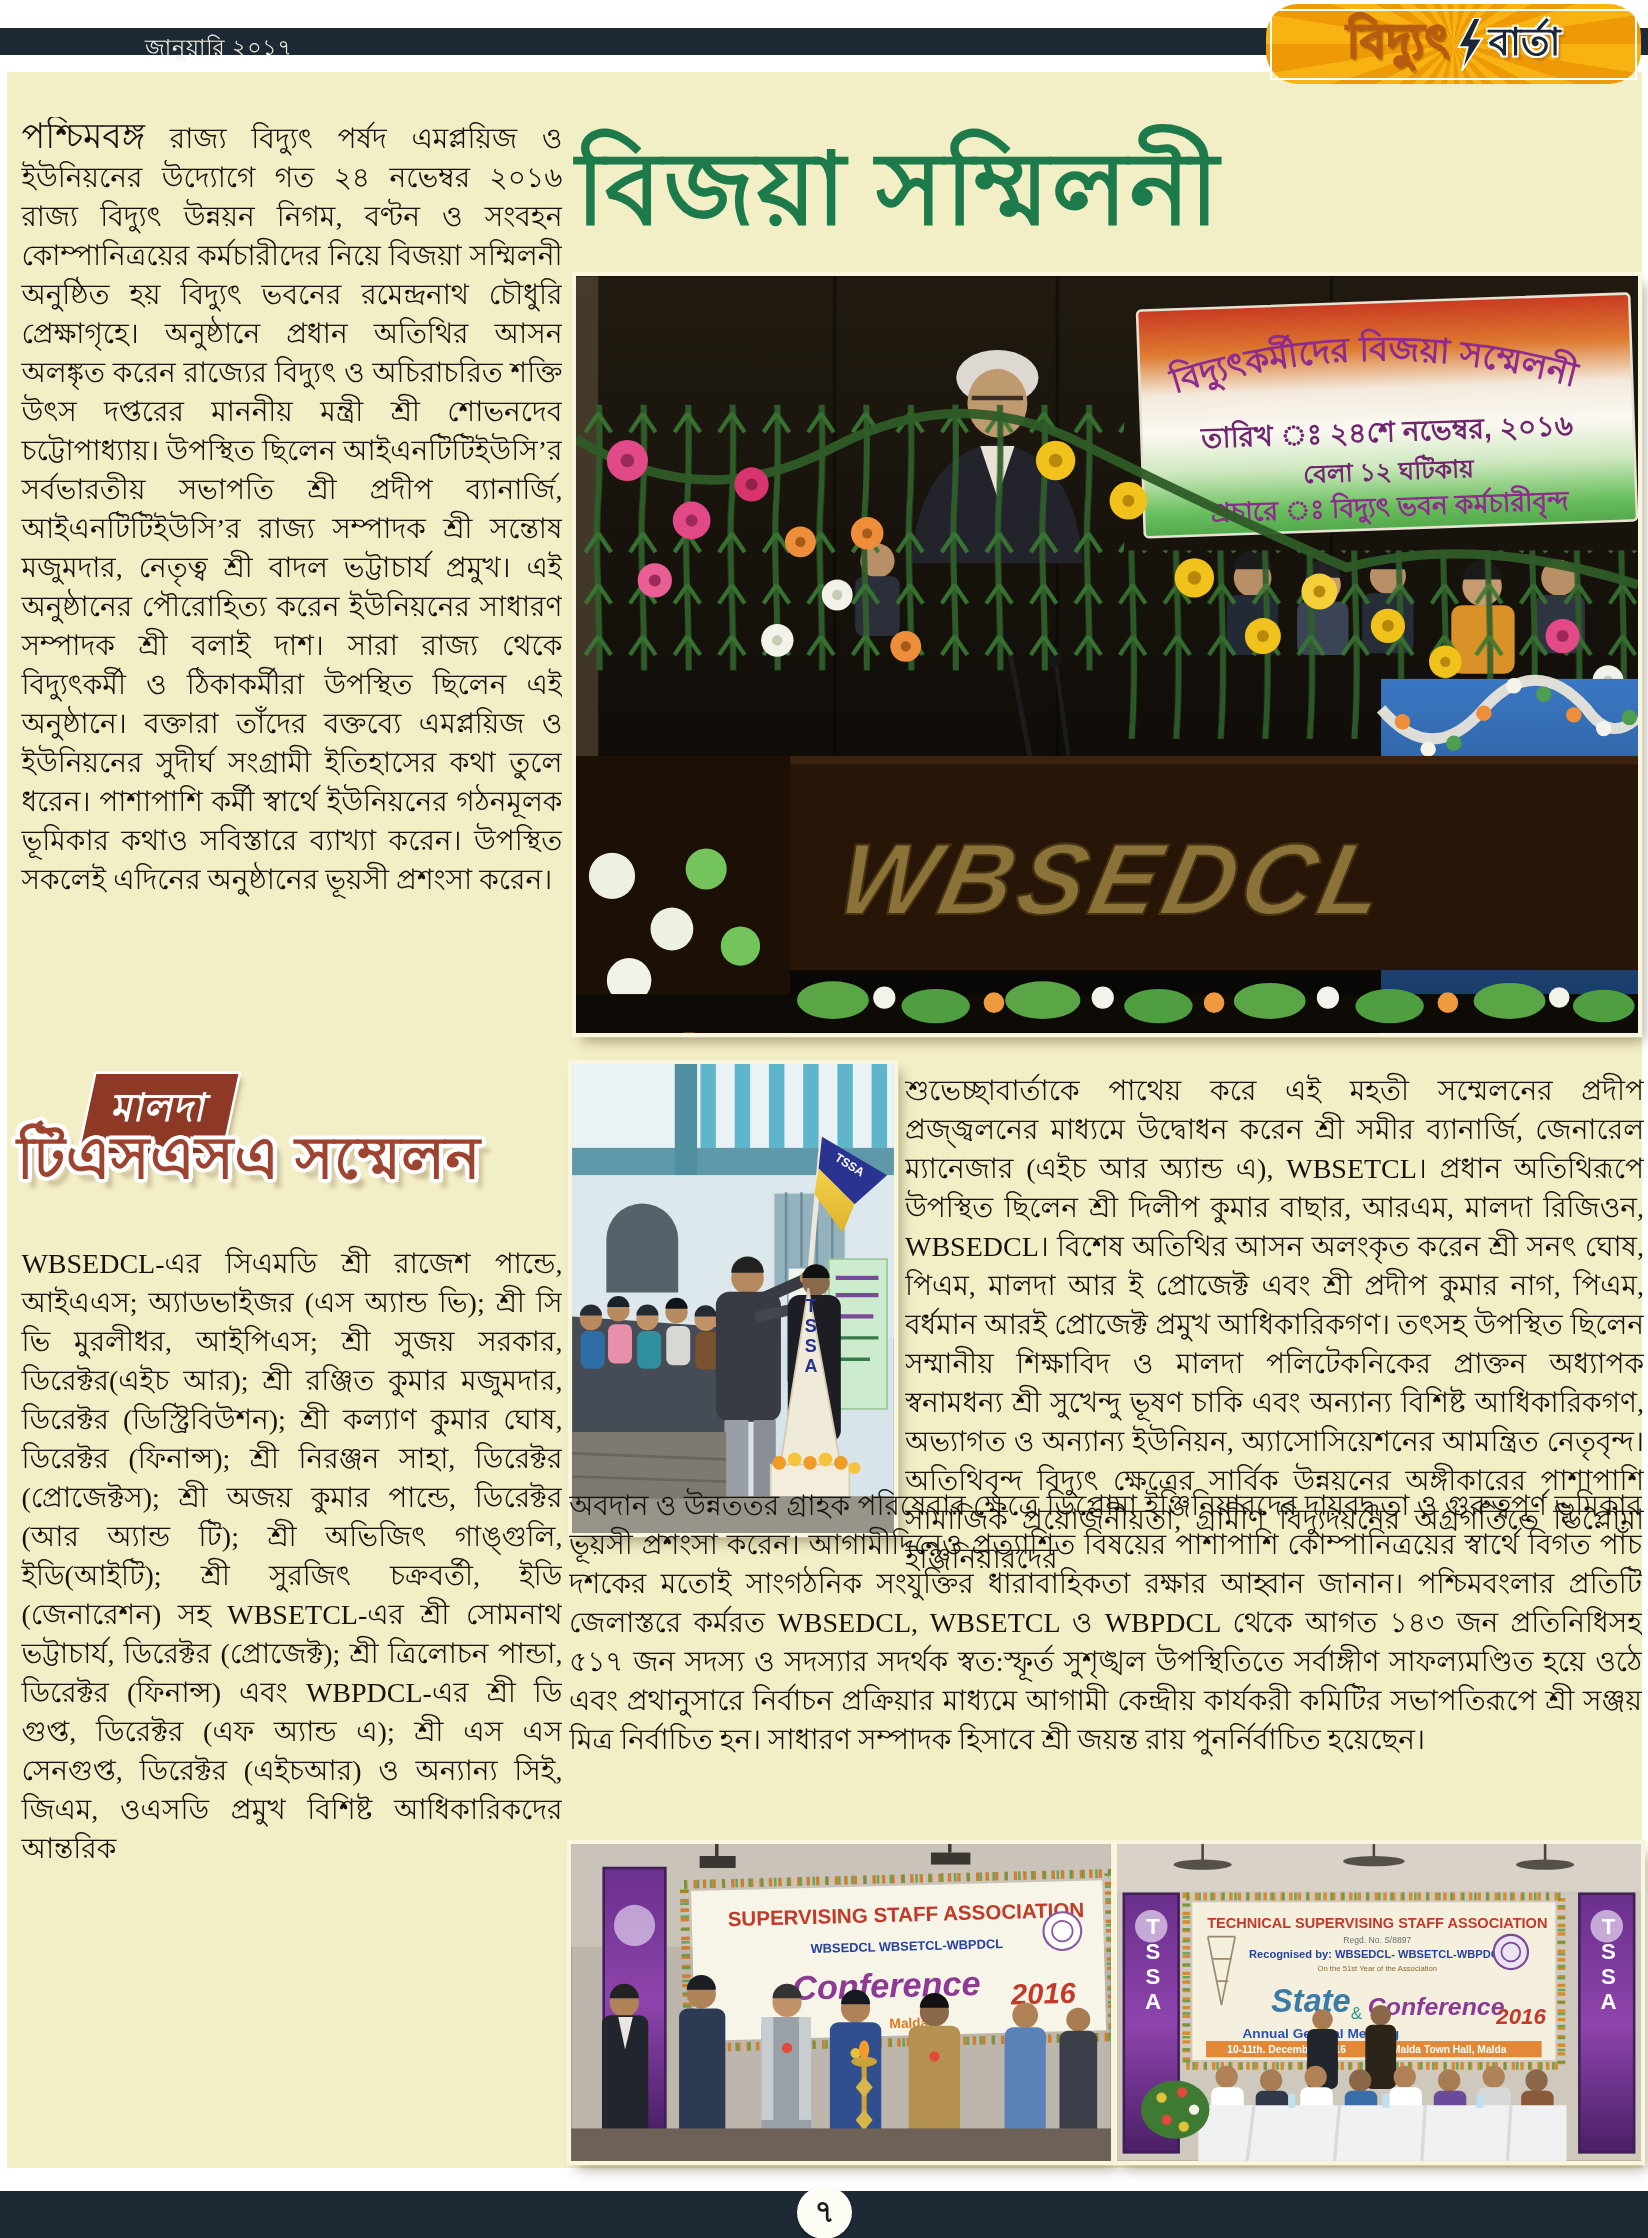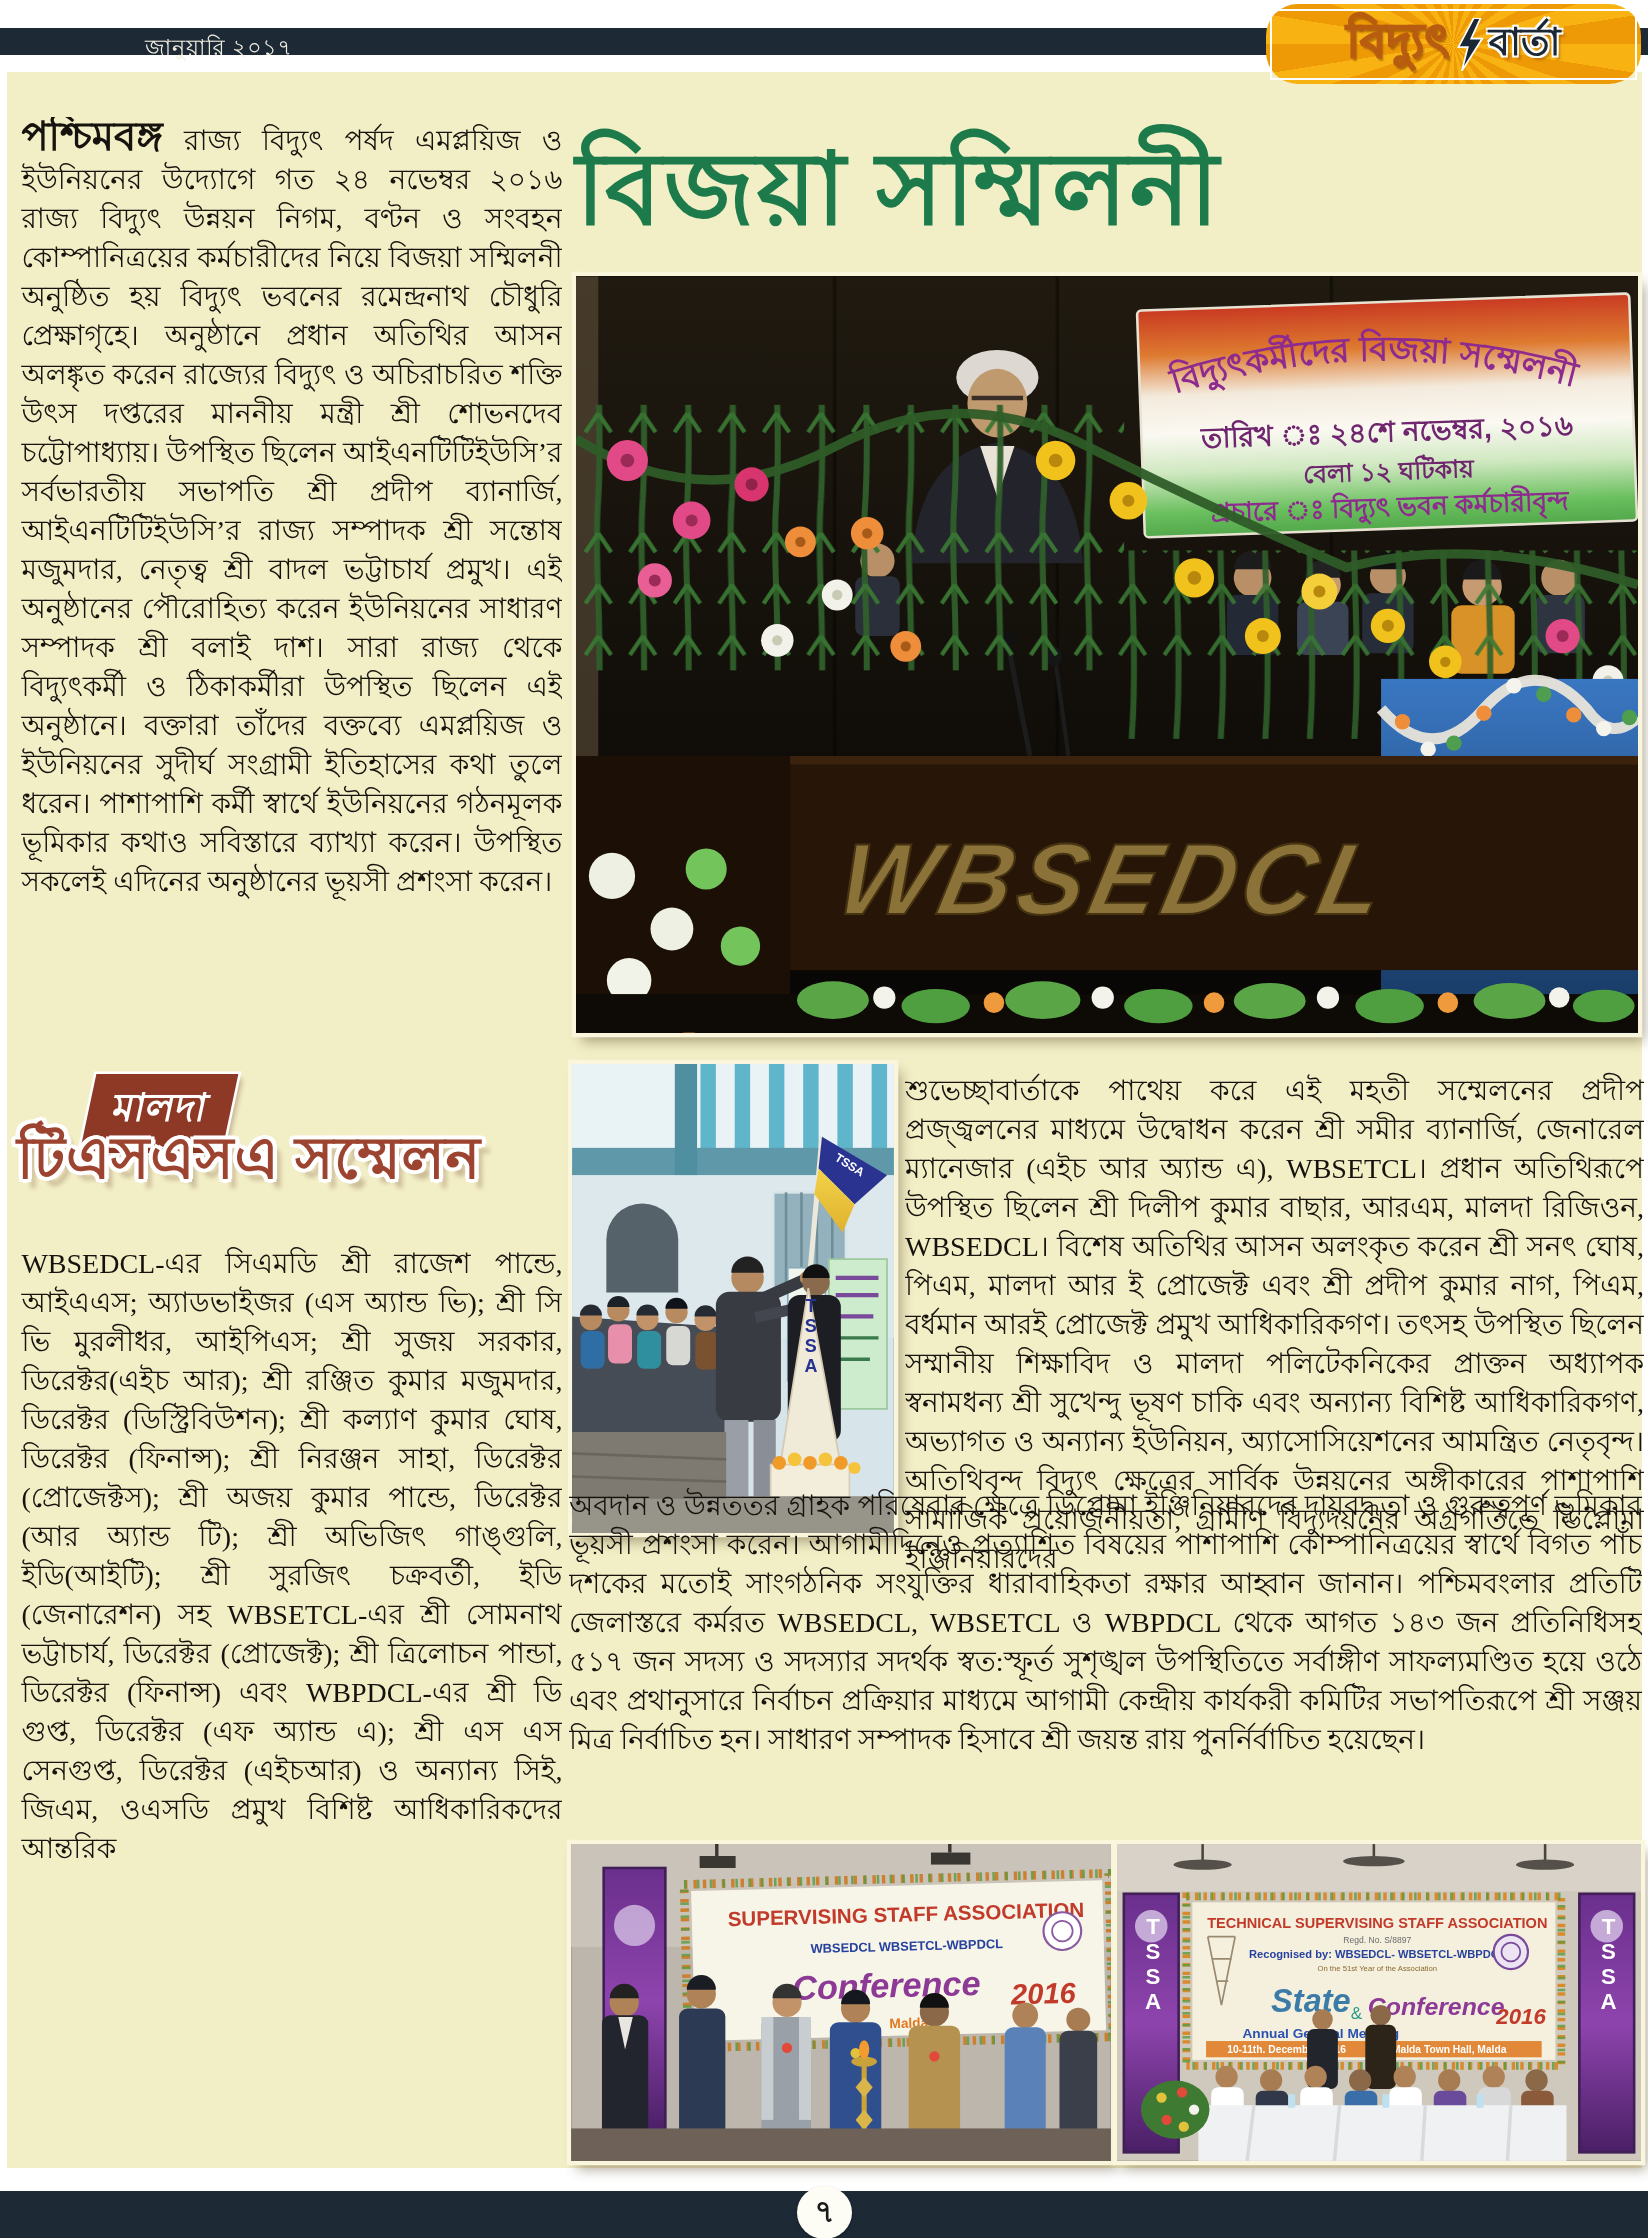--- a/index.html
+++ b/index.html
@@ -14,21 +14,21 @@
   .masthead { position:absolute; left:1266px; top:4.3px; width:375px; height:80px;
     background:repeating-conic-gradient(from 0deg at 50% 50%, #f8b313 0deg 9deg, #ee9a06 9deg 18deg);
     display:flex; align-items:center; justify-content:center; gap:5.1px;border-radius:32px; }
   .masthead-frame { position:absolute; inset:4.3px; border:2.6px solid #ffffff; pointer-events:none; }
   .logo-w1 { font-size:47px; font-weight:bold; color:#fffaf0; -webkit-text-stroke:1.7px #b85c10;
     text-shadow:1.7px 2.6px 1.7px rgba(120,60,0,.5); font-family:"Liberation Sans","DejaVu Sans",sans-serif; }
   .logo-w2 { font-size:38px; font-weight:bold; color:#1b2734; font-family:"Liberation Sans","DejaVu Sans",sans-serif;
     text-shadow:-1.7px -1.7px 0 #fff,1.7px -1.7px 0 #fff,-1.7px 1.7px 0 #fff,1.7px 1.7px 0 #fff,3.4px 4.3px 2.6px rgba(120,60,0,.45); }
   
   .body-text { font-size:28px; line-height:39px; text-align:justify; color:#16130f; }
-  .lead-word { font-weight:bold; font-size:40px; }
+  .lead-word { font-weight:normal; font-size:35px; }
   .art-col { position:absolute; overflow:hidden; }
   #art1-col { left:21.4px; top:117px; width:541px; height:925px; }
   .headline-green { position:absolute; left:576px; top:111px; width:1062px; text-align:left;
     font-size:101px; font-weight:bold; color:#1d7b4b; letter-spacing:2.6px; }
   
   .photo { position:absolute; box-shadow:0 0 0 4.3px #faf6dc, 6px 7.7px 12px rgba(70,55,20,.45); overflow:hidden; background:#000; }
   #photo-main  { left:576px;  top:276px;  width:1062px; height:757px; }
   #photo-flag  { left:572px;  top:1064px; width:322px;  height:469px; }
   #photo-lamp  { left:571px;  top:1844px; width:540px;  height:317px; }
   #photo-stage { left:1117px; top:1844px; width:524px;  height:317px; }

